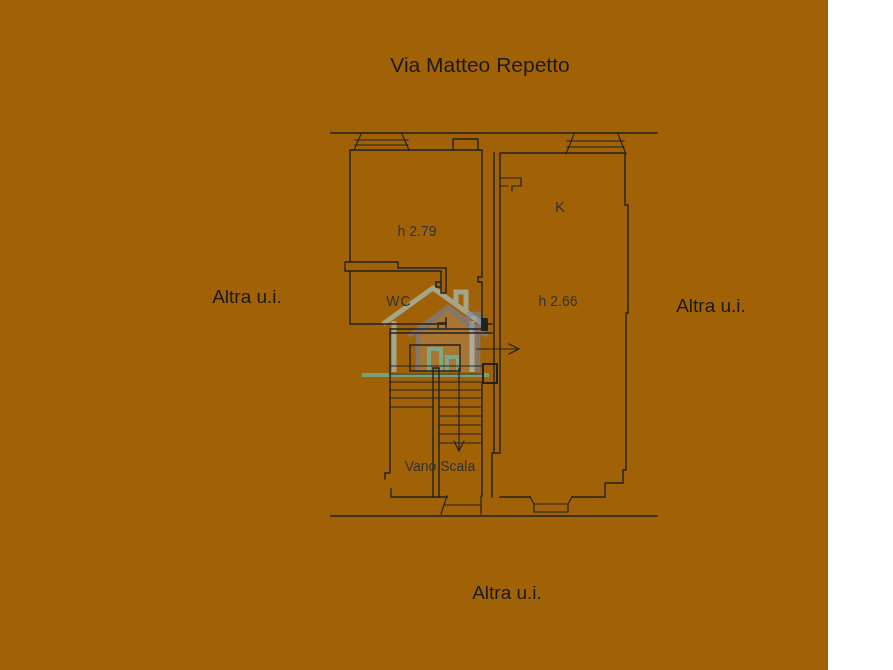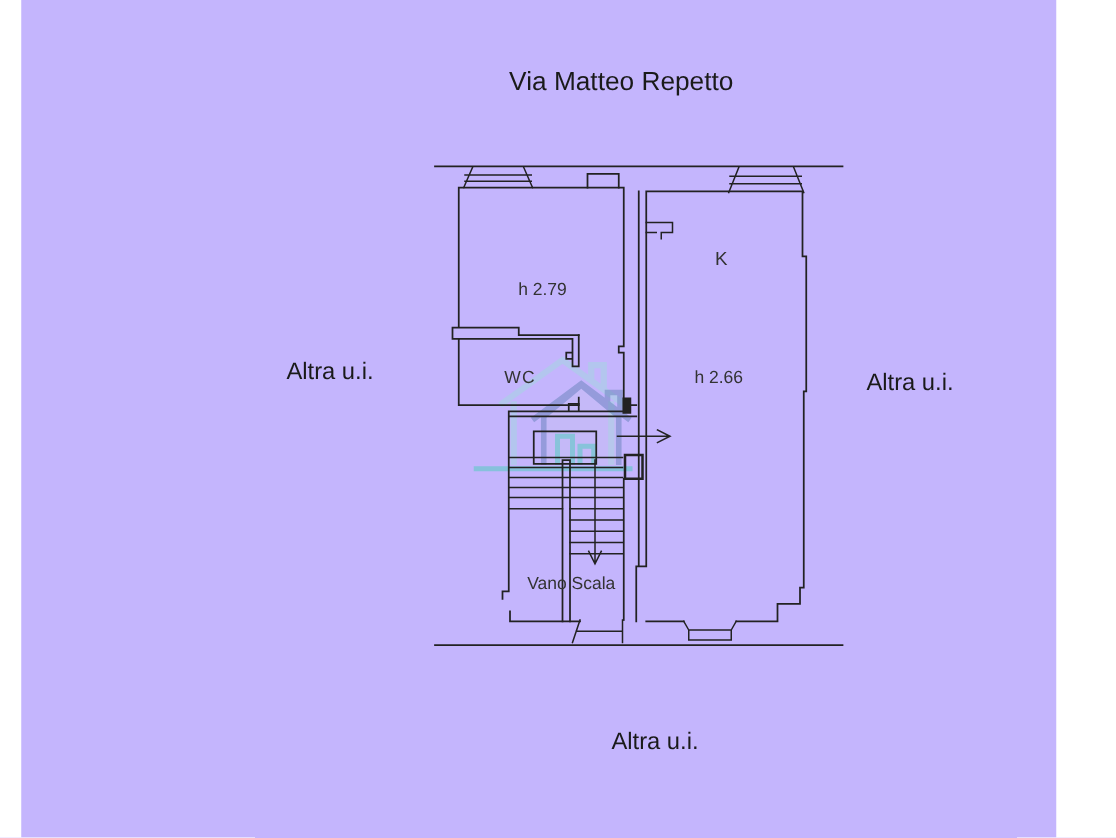--- a/index.html
+++ b/index.html
@@ -1,22 +1,21 @@
 <!DOCTYPE html>
 <html><head>
 <meta charset="utf-8">
 <style>
   html,body{margin:0;padding:0;background:#ffffff;}
   .page{
     position:relative;
     width:828px;height:670px;
-    background:#c4b5fd;
+    background:#a16207;
     font-family:"Liberation Sans",sans-serif;
     overflow:hidden;
-    margin-left:17px;
   }
   .page svg{display:block;width:893px;height:670px;}
   text{fill:#1a1a1a;font-family:"Liberation Sans",sans-serif;}
   .t-title{font-size:21px;}
   .t-unit{font-size:19px;}
   .t-room{font-size:14px;fill:#333333;}
   .t-k{font-size:15px;fill:#333333;}
   .plan{stroke:#222222;stroke-width:1.4;fill:none;stroke-linecap:square;}
   .thin{stroke-width:1.2;}
 </style>

